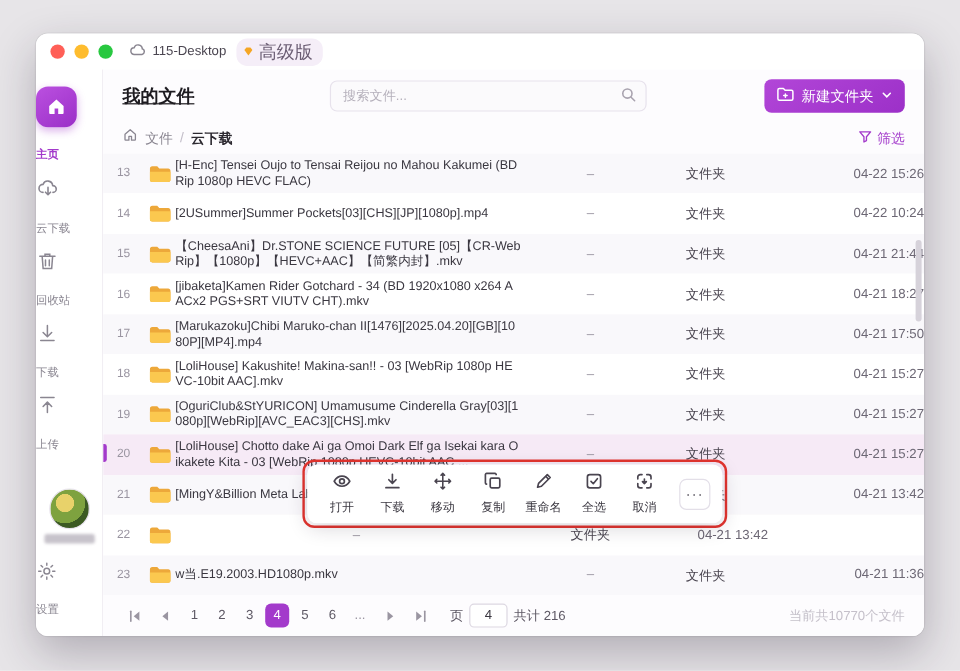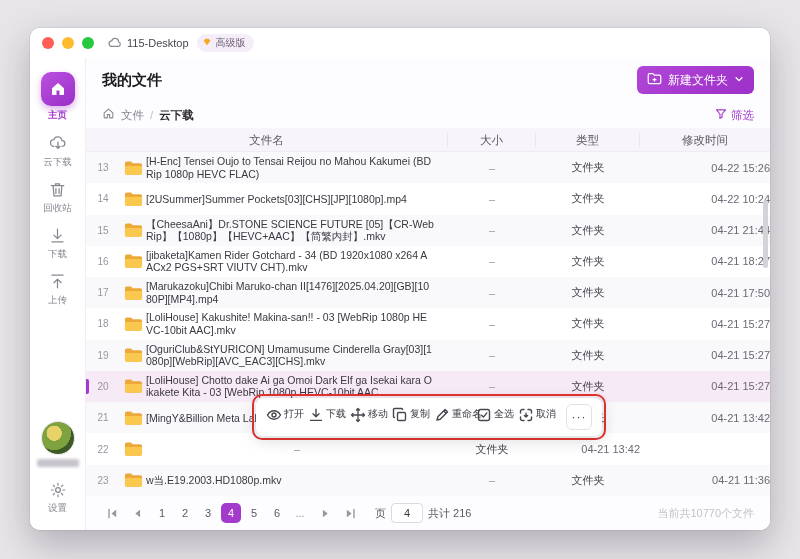--- a/index.html
+++ b/index.html
@@ -10,45 +10,45 @@
     background:#fff; border-radius:10px; box-shadow:0 14px 36px rgba(40,30,50,.28), 0 0 0 1px rgba(0,0,0,.06);
     overflow:hidden; display:flex; flex-direction:column; }
 
   
   .titlebar { height:30px; flex:0 0 30px; display:flex; align-items:center; padding:0 12px; gap:8px; background:#fff; }
   .lights { display:flex; gap:8px; margin-right:6px; }
   .light { width:12px; height:12px; border-radius:50%; }
   .light.red{background:#ff5f57;} .light.yellow{background:#febc2e;} .light.green{background:#28c840;}
   .app-title { font-size:11px; color:#4a4550; display:flex; align-items:center; gap:5px; }
   .badge { display:flex; align-items:center; gap:4px; background:#f5eef8; border-radius:9px; padding:2px 8px 2px 5px;
-    font-size:10px; color:#6b5e74; }
+    font-size:15px; color:#6b5e74; }
 
   .app-body { flex:1; display:flex; min-height:0; }
 
   
   .sidebar { width:56px; flex:0 0 56px; background:#fff; border-right:1px solid #f1eef3;
     display:flex; flex-direction:column; align-items:center; padding:8px 0 10px; }
-  .side-item { display:flex; flex-direction:column; align-items:center; gap:3px; padding:6px 0 5px;
+  .side-item { display:flex; flex-direction:column; align-items:flex-start; gap:17px; padding:6px 0 5px;
     width:100%; font-size:9.5px; color:#8a8691; cursor:pointer; }
   .side-item svg { display:block; }
   .side-item.active .icbox { width:34px; height:34px; border-radius:10px;
     background:linear-gradient(145deg,#bb50e0,#9a2fc7); display:flex; align-items:center; justify-content:center;
     box-shadow:0 3px 7px rgba(163,58,203,.4); }
   .side-item.active .lbl { color:#a33acb; font-weight:bold; }
   .side-spacer { flex:1; }
   .avatar { width:34px; height:34px; border-radius:50%; margin:4px 0 4px;
     background:radial-gradient(circle at 38% 35%, #e8d26a 0 26%, #7ea23f 27% 58%, #3c5a23 59% 100%);
     border:1px solid #e7e2ec; cursor:pointer; }
   .uname { width:42px; height:8px; border-radius:2px; background:#c7c3cb; filter:blur(1.4px); margin-bottom:8px; }
 
   
   .main { flex:1; min-width:0; display:flex; flex-direction:column; background:#fdfcfe; position:relative; }
 
   .main-header { height:44px; flex:0 0 44px; display:flex; align-items:center; padding:0 16px; position:relative; }
-  .page-title { font-size:15px; font-weight:bold; color:#1d1b20; }
+  .page-title { font-size:15px; font-weight:bold; color:#1d1b20;text-decoration:underline; }
   .searchbox { position:absolute; left:50%; transform:translateX(-58%); width:264px; height:26px; }
   .searchbox input { width:100%; height:100%; border:1px solid #e7e2ec; background:#fbfafc; border-radius:6px;
     font-size:11px; color:#55505c; padding:0 26px 0 10px; outline:none; font-family:inherit; }
   .searchbox input::placeholder { color:#b5b0bb; }
   .searchbox .mag { position:absolute; right:8px; top:5px; }
   .newfolder-btn { margin-left:auto; height:28px; display:flex; align-items:center; gap:6px; padding:0 10px;
     background:linear-gradient(145deg,#b246d8,#9c30c8); color:#fff; border:none; border-radius:6px;
     font-size:12px; cursor:pointer; font-family:inherit; }
 
   .crumb-row { height:26px; flex:0 0 26px; display:flex; align-items:center; padding:0 16px; gap:6px; }
@@ -80,21 +80,21 @@
   .c-size { text-align:center; font-size:11px; color:#9a95a1; }
   .c-type { text-align:center; font-size:11px; color:#4a4550; }
   .c-time { text-align:right; font-size:11px; color:#6d6875; }
   .scroll-thumb { position:absolute; right:2px; top:72px; width:5px; height:68px; border-radius:3px;
     background:#d6d2da; cursor:grab; }
 
   
   .toolbar-anno { position:absolute; left:166px; bottom:56px; border:2px solid #e3342e; border-radius:10px; padding:2px; }
   .toolbar { background:#fff; border-radius:8px; box-shadow:0 4px 16px rgba(40,30,50,.18);
     display:flex; align-items:center; gap:4px; padding:6px 10px; }
-  .tb-item { display:flex; flex-direction:row; gap:2px; width:38px; cursor:pointer; }
+  .tb-item { display:flex; flex-direction:column; align-items:center; gap:2px; width:38px; cursor:pointer; }
   .tb-item .tlb { font-size:10px; color:#3a3740; white-space:nowrap; }
   .tb-more { width:26px; height:26px; border:1px solid #e3dfe8; border-radius:6px; background:#fff;
     font-size:12px; color:#4a4550; line-height:24px; text-align:center; cursor:pointer; margin-left:6px;
     letter-spacing:1px; font-family:inherit; }
 
   
   .footer { height:34px; flex:0 0 34px; display:flex; align-items:center; padding:0 16px; gap:5px; background:#fdfcfe; }
   .pgnav { width:20px; height:20px; display:flex; align-items:center; justify-content:center;
     background:none; border:none; cursor:pointer; }
   .pg { min-width:20px; height:20px; border:none; background:none; font-size:11px; color:#5d5864;
@@ -194,20 +194,29 @@
             </svg>
         </span>
         <span class="lbl">设置</span>
       </div>
     </aside>
 
     <section class="main">
 
       <div class="main-header">
         <span class="page-title">我的文件</span>
+        <div class="searchbox">
+          <input type="text" placeholder="搜索文件..." style="">
+          <span class="mag">
+            <svg width="14" height="14" viewBox="0 0 16 16" fill="none" stroke="#a8a2ae" stroke-width="1.5" stroke-linecap="round">
+                <circle cx="6.8" cy="6.8" r="4.4"></circle>
+                <path d="M10.3 10.3l3.4 3.4"></path>
+              </svg>
+          </span>
+        </div>
         <button class="newfolder-btn">
           <span>
             <svg width="15" height="13" viewBox="0 0 18 15" fill="none" stroke="#fff" stroke-width="1.5" stroke-linecap="round" stroke-linejoin="round">
                 <path d="M1.5 3.2c0-.9.6-1.5 1.5-1.5h4l1.7 1.8H15c.9 0 1.5.6 1.5 1.5v7c0 .9-.6 1.5-1.5 1.5H3c-.9 0-1.5-.6-1.5-1.5z"></path>
                 <path d="M9 7.2v3.4M7.3 8.9h3.4"></path>
               </svg>
           </span>
           <span>新建文件夹</span>
           <span>
             <svg width="10" height="10" viewBox="0 0 12 12" fill="none" stroke="#fff" stroke-width="1.6" stroke-linecap="round">
@@ -230,26 +239,20 @@
           <span>
             <svg width="12" height="12" viewBox="0 0 16 16" fill="none" stroke="#a33acb" stroke-width="1.5" stroke-linejoin="round">
                 <path d="M2 2.5h12L9.4 8v4.2l-2.8 1.6V8z"></path>
               </svg>
           </span>
           <span>筛选</span>
         </span>
       </div>
 
       <div class="table">
-        <div class="thead">
-          <div class="th name">文件名</div>
-          <div class="th">大小</div>
-          <div class="th">类型</div>
-          <div class="th time">修改时间</div>
-        </div>
         <div class="tbody" id="rows">
   <div class="trow alt">
     <div class="c-num">13</div>
     <div class="c-icon">
       <svg width="19" height="16" viewBox="0 0 20 16">
                   <path d="M1 3.2C1 2 1.8 1.2 3 1.2h4.4l1.8 1.9H17c1.2 0 2 .8 2 2V13c0 1.2-.8 2-2 2H3c-1.2 0-2-.8-2-2z" fill="#eda83a"></path>
                   <path d="M1 6h18v7c0 1.2-.8 2-2 2H3c-1.2 0-2-.8-2-2z" fill="#fbc84f"></path>
                 </svg>
     </div>
     <div class="c-name">

